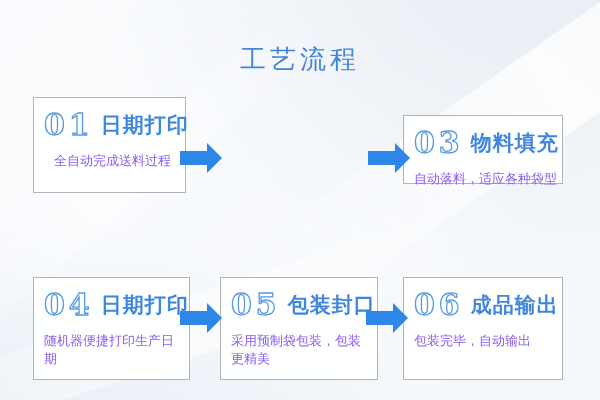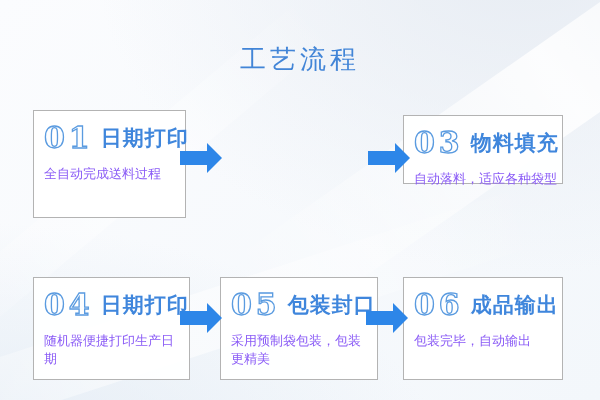--- a/index.html
+++ b/index.html
@@ -72,21 +72,21 @@
     color: #3f86dc;
     letter-spacing: 1px;
   }
   .step-desc {
     margin-top: 11px;
     font-size: 13px;
     color: #8b5cf6;
     line-height: 1.4;
   }
 
-  #step1 { left: 33px;  top: 110px; width: 153px; height: 108px;  }
+  #step1 { left: 33px;  top: 97px; width: 153px; height: 96px; text-align: center;  }
   #step2 { left: 220px; top: 115px; width: 158px; height: 97px;  }
   #step3 { left: 403px; top: 115px; width: 160px; height: 69px;  }
   #step4 { left: 33px;  top: 277px; width: 157px; height: 103px; }
   #step5 { left: 220px; top: 277px; width: 158px; height: 103px; }
   #step6 { left: 403px; top: 277px; width: 160px; height: 103px; }
 
   .arrow {
     position: absolute;
     width: 42px;
     height: 30px;

